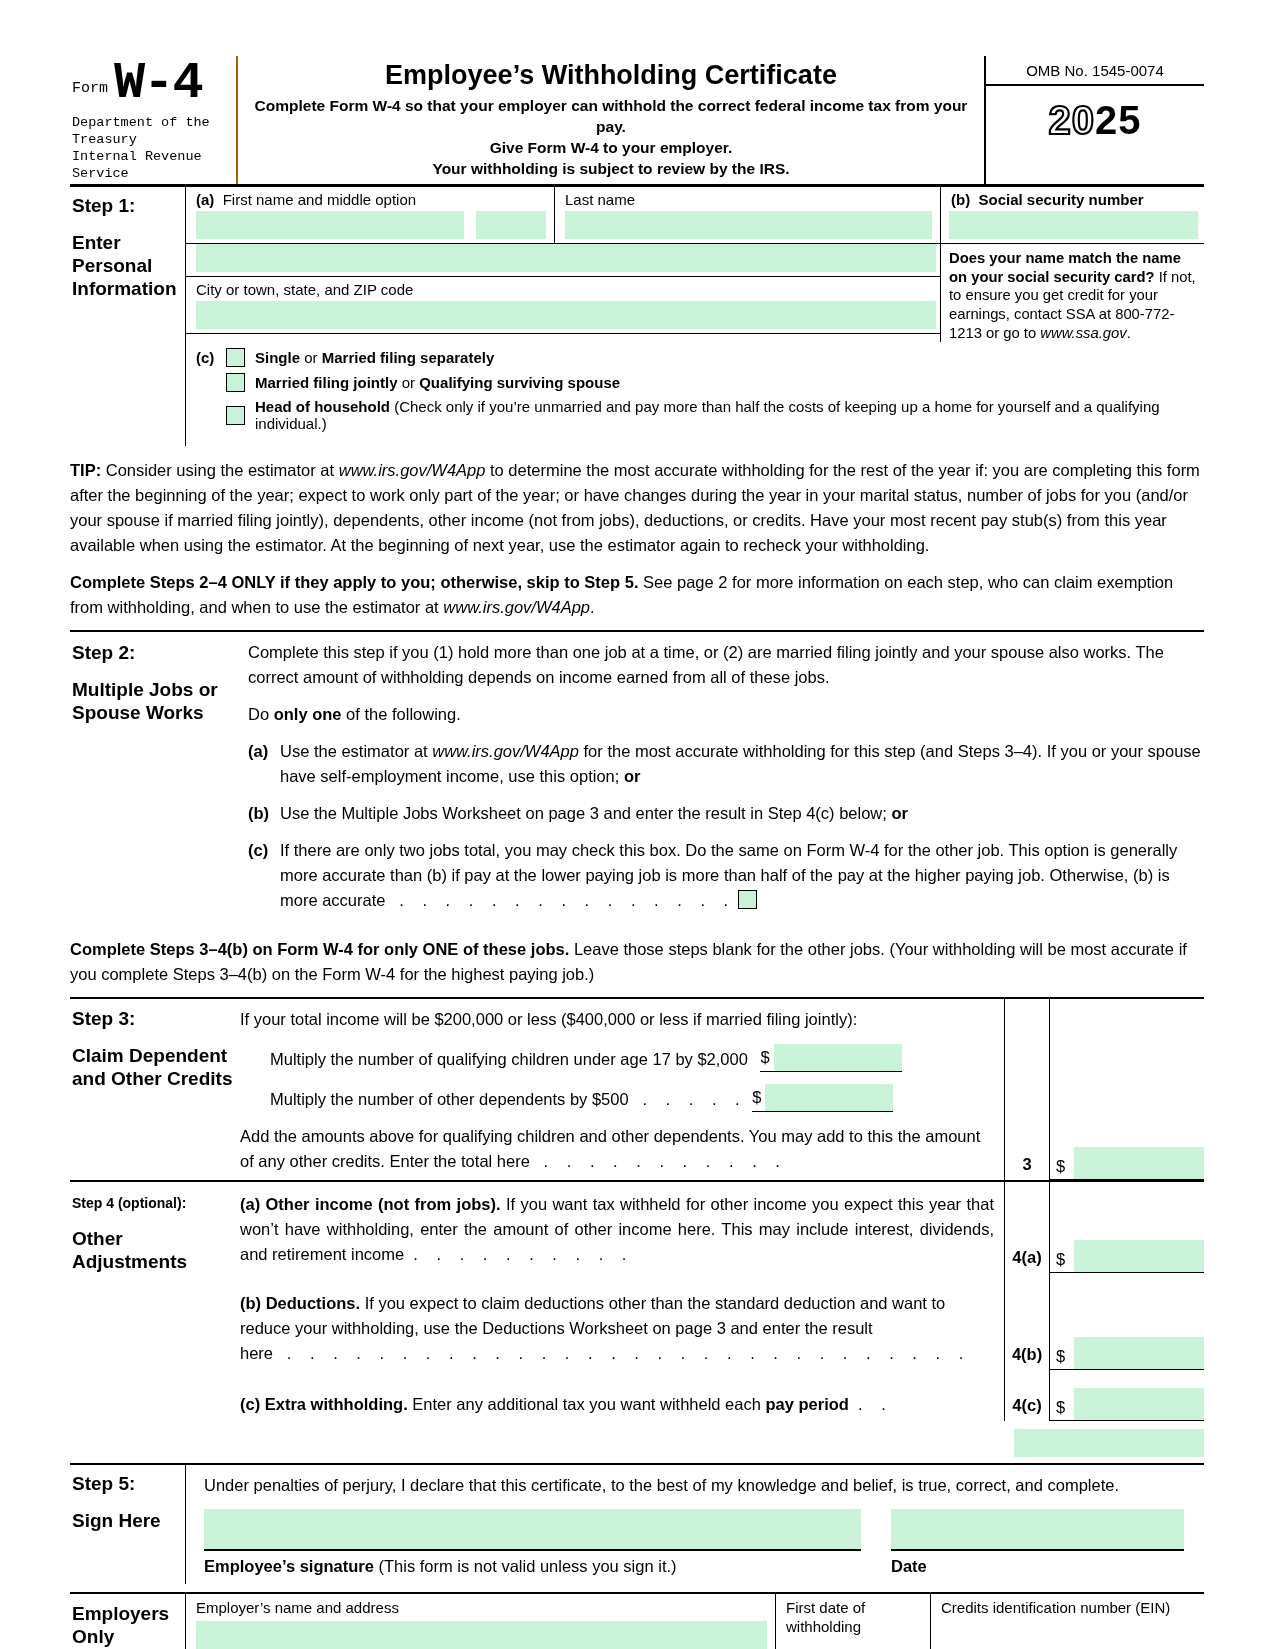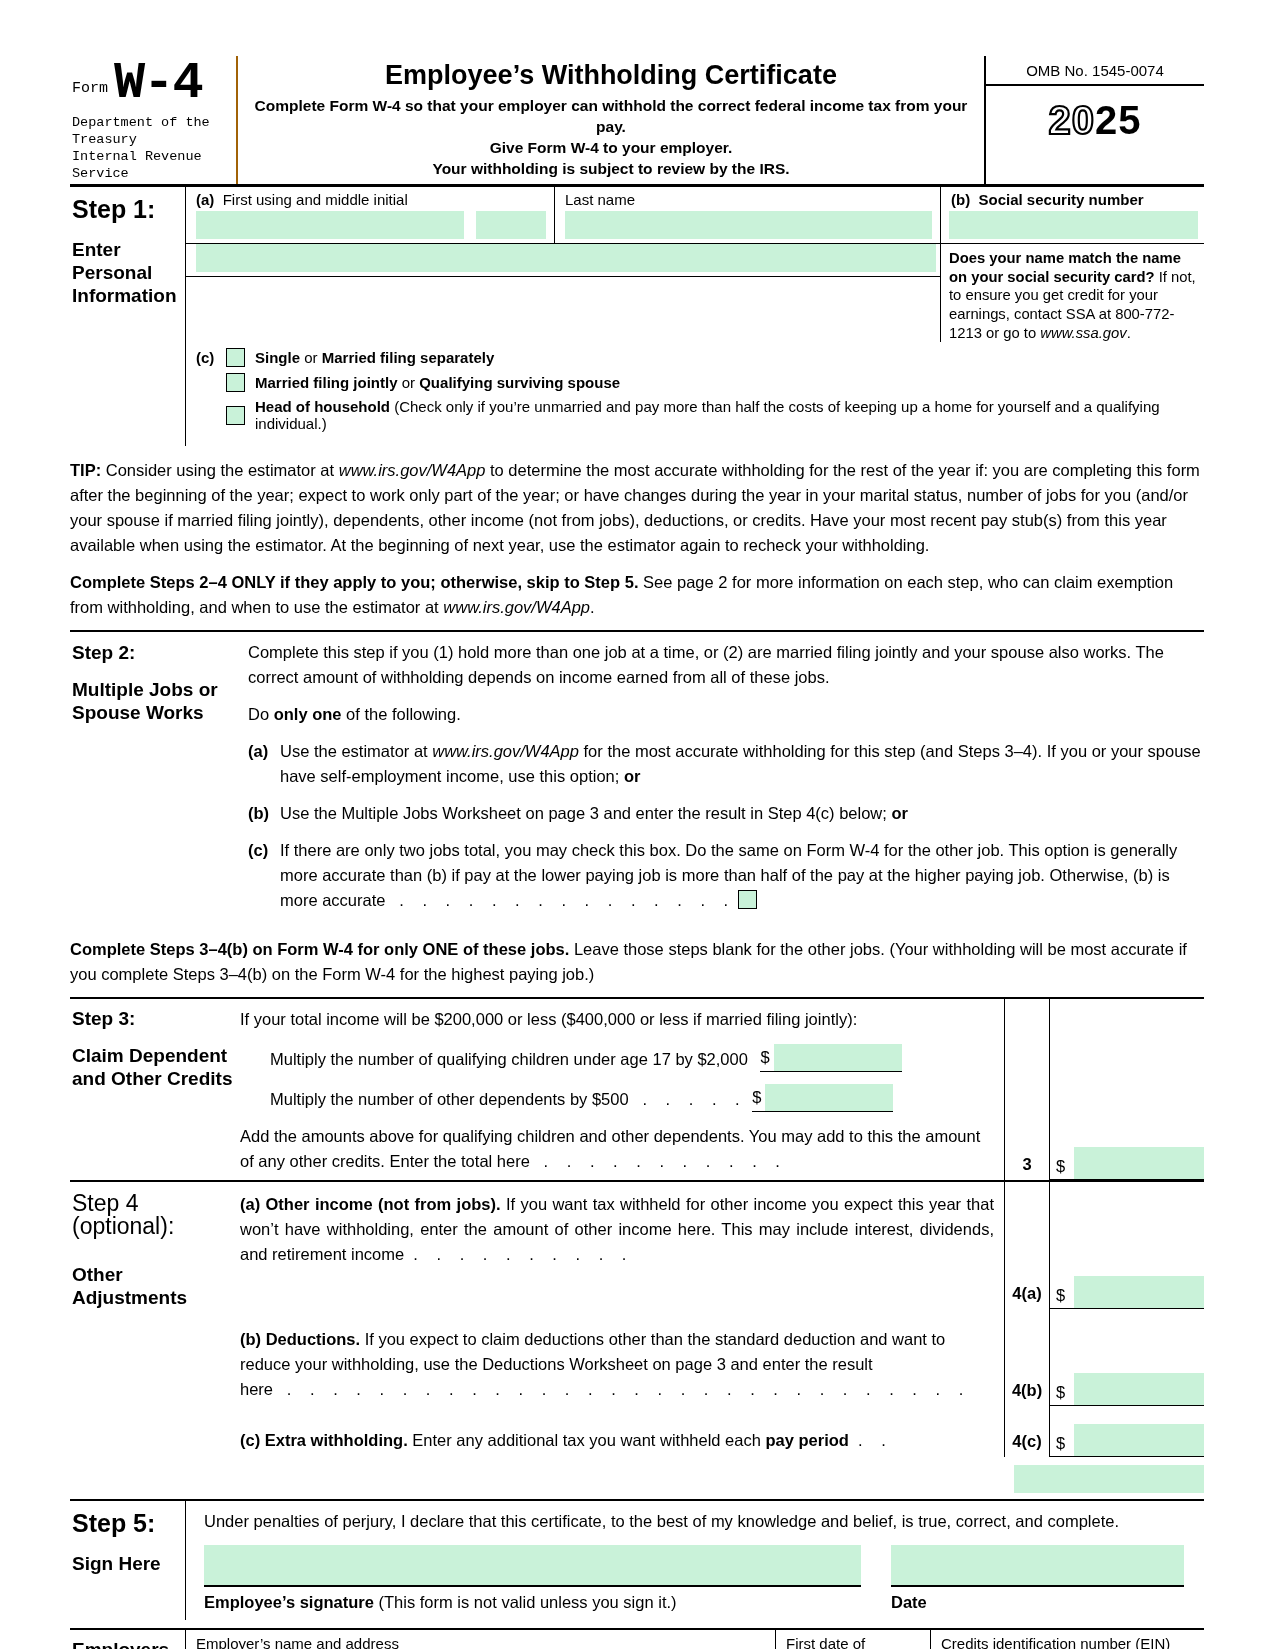--- a/index.html
+++ b/index.html
@@ -21,21 +21,21 @@
   .hdr-title { font-size:27px; font-weight:bold; margin-bottom:4px; }
   .hdr-sub { font-size:15.5px; font-weight:bold; line-height:21px; }
   .hdr-right { border-left:2px solid #000; display:flex; flex-direction:column; }
   .omb { font-size:15px; text-align:center; padding:6px 4px 5px 4px; border-bottom:2px solid #000; }
   .year { text-align:center; font-size:40px; font-weight:800; padding-top:12px; letter-spacing:1px; }
   .year-outline { color:#fff; -webkit-text-stroke:2.2px #000; }
 
   
   .s1 { display:grid; grid-template-columns:116px 1fr; }
   .stepcol { border-right:1.5px solid #000; padding:8px 4px 0 2px; }
-  .stepcol .step-t { font-size:25px; font-weight:bold; margin-bottom:14px; }
+  .stepcol .step-t { font-size:19px; font-weight:bold; margin-bottom:14px; }
   .stepcol .step-s { font-size:19px; font-weight:bold; line-height:23px; }
   .s1-main { display:grid; grid-template-columns:754px 1fr; }
   .s1-rows {}
   .row-name { display:grid; grid-template-columns:369px 1fr; border-bottom:1.5px solid #000; }
   .cell-label { font-size:15px; padding:4px 0 3px 10px; }
   .cell-label b { font-weight:bold; }
   .name-first { border-right:1.5px solid #000; padding:0; }
   .fieldline { display:flex; gap:12px; padding:0 8px 4px 10px; }
   .fieldbox { height:28px; }
   .grow { flex:1; }
@@ -151,38 +151,44 @@
   <div class="s1">
     <div class="stepcol">
       <div class="step-t">Step 1:</div>
       <div class="step-s">Enter Personal Information</div>
     </div>
     <div>
       <div class="s1-main">
         <div class="s1-rows">
           <div class="row-name">
             <div class="name-first">
-              <div class="cell-label"><b>(a)</b>&nbsp; <span>First using and middle initial</span></div>
+              <div class="cell-label"><b>(a)</b>&nbsp; <span>First name and middle option</span></div>
               <div class="fieldline">
                 <div class="fieldbox fld grow"></div>
                 <div class="fieldbox fld mi"></div>
               </div>
             </div>
             <div>
               <div class="cell-label">Last name</div>
               <div class="fieldline">
                 <div class="fieldbox fld grow"></div>
               </div>
             </div>
           </div>
           <div class="row-plain">
             <div class="fieldline">
                   <div class="fieldbox fld grow"></div>
                 </div>
           </div>
+          <div class="row-plain">
+            <div class="cell-label">City or town, state, and ZIP code</div>
+            <div class="fieldline">
+                  <div class="fieldbox fld grow"></div>
+                </div>
+          </div>
         </div>
         <div class="s1-right">
           <div class="ssn-under">
             <div class="cell-label"><b>(b)</b>&nbsp; <b>Social security number</b></div>
             <div class="fieldbox fld ssn-field"></div>
           </div>
           <div class="ssa-note">
             <b>Does your name match the name on your social security card?</b><span> If not, to ensure you get credit for your earnings, contact SSA at 800-772-1213 or go to </span><i>www.ssa.gov</i><span>.</span>
           </div>
         </div>
@@ -270,21 +276,21 @@
       <div class="amt-inner">
         <span class="ds">$</span>
         <span class="amt-fld fld"></span>
       </div>
     </div>
   </div>
 
   <div class="sec" style="margin-top:0">
     <div class="s4row">
       <div class="lbl" style="padding:10px 6px 0 2px">
-        <div class="step-t" style="font-size:23px;font-weight:normal;line-height:23px;margin-bottom:25px">Step 4 (optional):</div>
+        <div class="step-t" style="font-size:14px;font-weight:bold;line-height:23px;margin-bottom:12px">Step 4 (optional):</div>
         <div class="step-s" style="font-size:19px;font-weight:bold;line-height:23px">Other Adjustments</div>
       </div>
       <div class="body just">
         <b>(a) Other income (not from jobs).</b><span> If you want tax withheld for other income you expect this year that won’t have withholding, enter the amount of other income here. This may include interest, dividends, and retirement income</span>&nbsp;&nbsp;<span class="dots">. . . . . . . . . .</span>
       </div>
       <div class="numcol">4(a)</div>
       <div class="amtcol">
         <div class="amt-inner">
           <span class="ds">$</span>
           <span class="amt-fld fld"></span>

